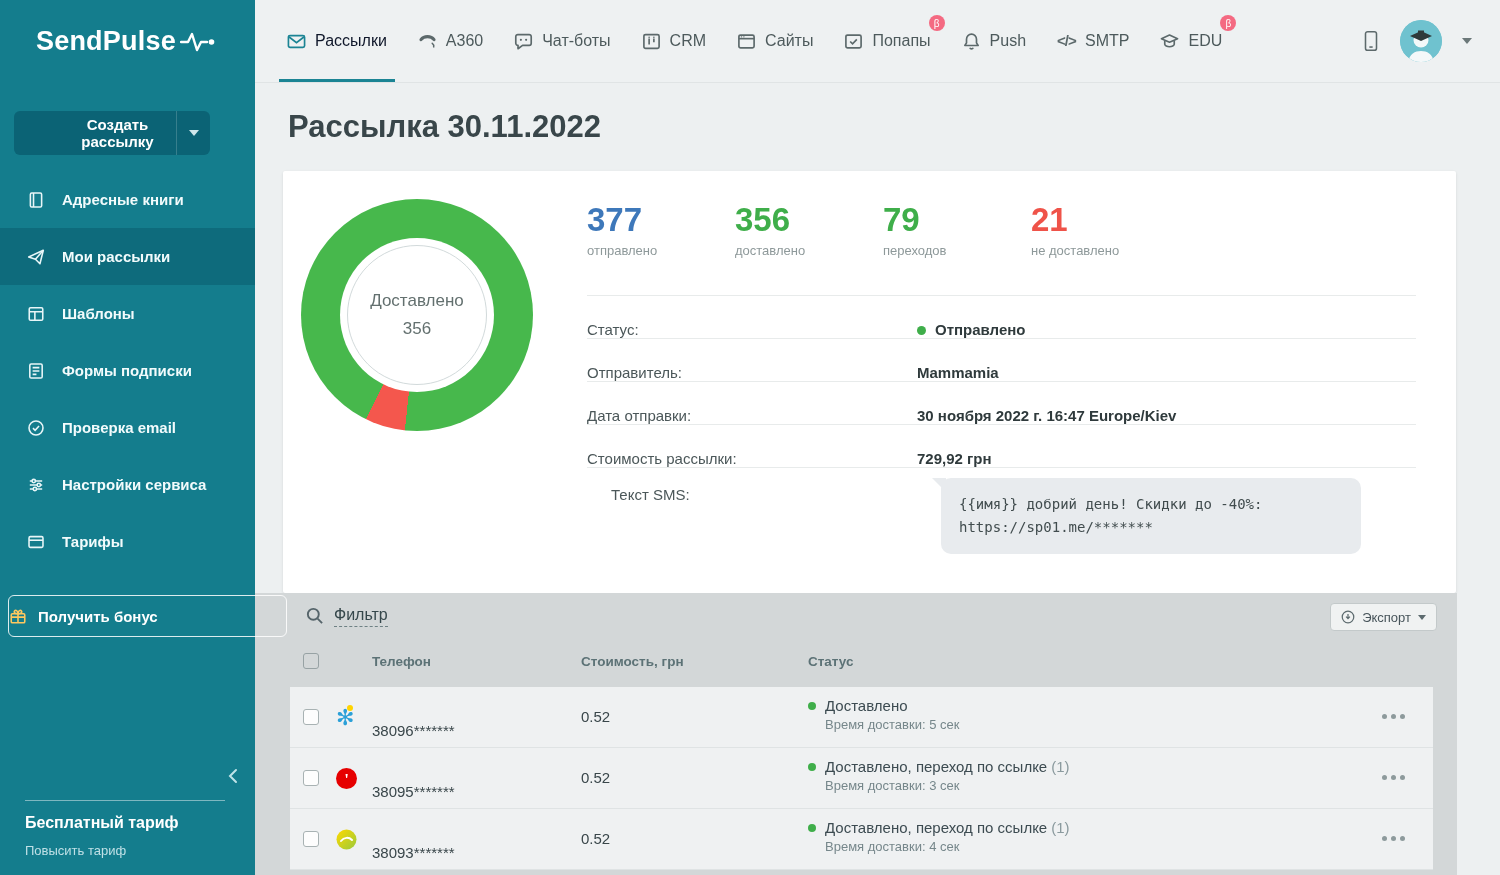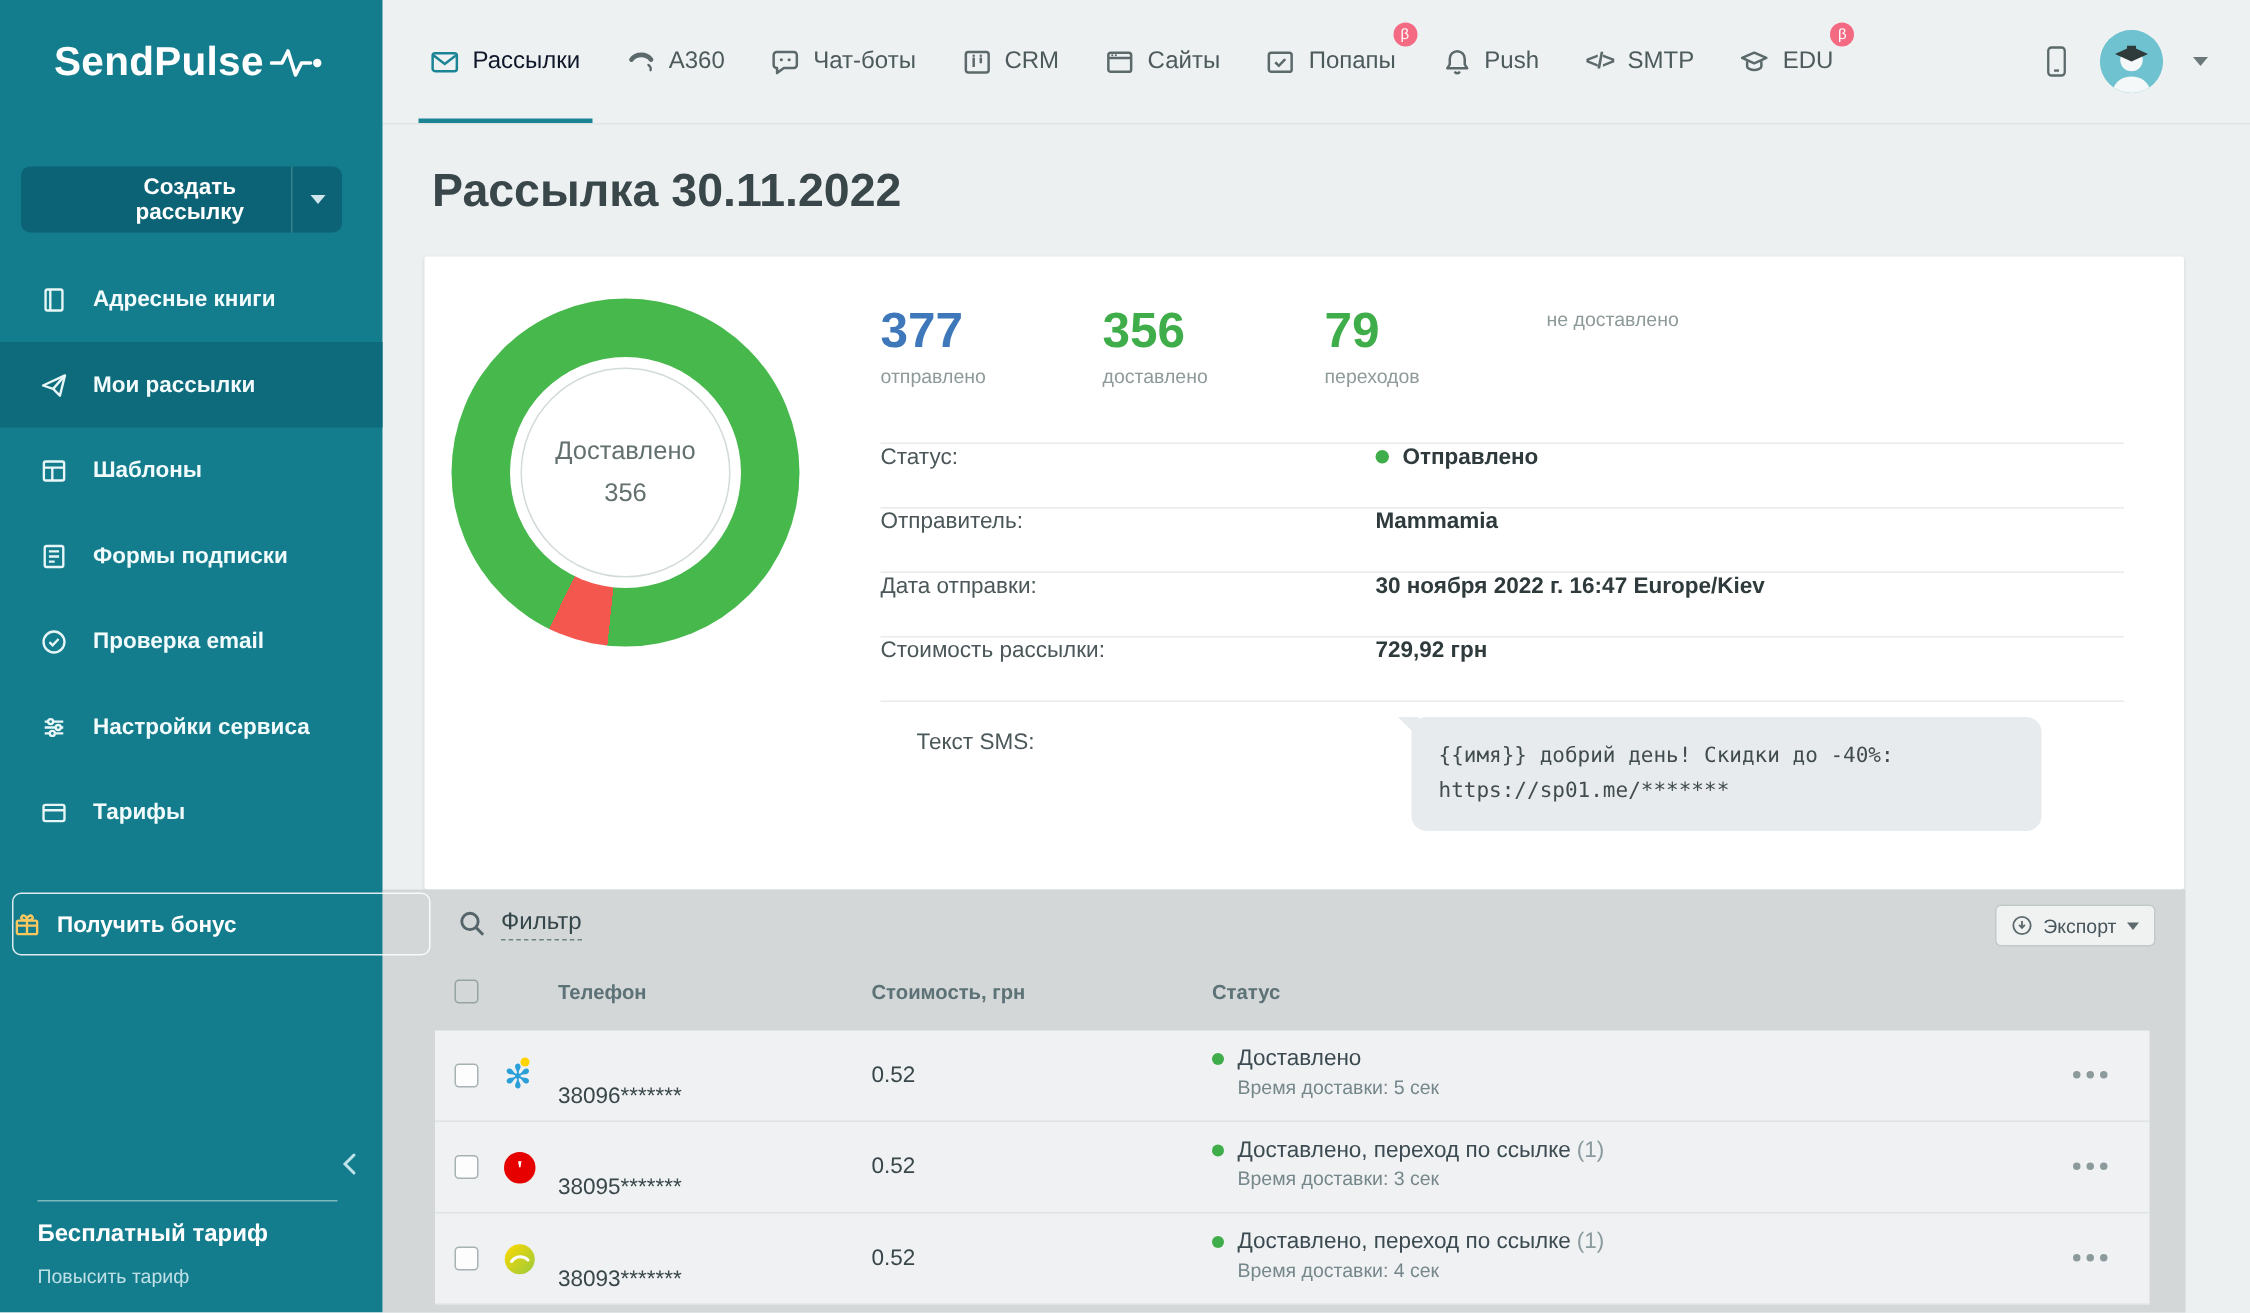--- a/index.html
+++ b/index.html
@@ -4,21 +4,21 @@
 <style>
   * { margin:0; padding:0; box-sizing:border-box; }
   html,body { width:1500px; height:875px; }
   body { font-family:"Liberation Sans", sans-serif; background:#edf0f1; position:relative; overflow:hidden; color:#39464a; }
   svg { display:block; }
 
   
   .sidebar { position:absolute; left:0; top:0; width:255px; height:875px; background:#147d8d; z-index:3; }
   .logo { height:83px; display:flex; align-items:center; padding-left:36px; gap:4px; }
   .logo-text { color:#fff; font-size:27px; font-weight:700; letter-spacing:.2px; }
-  .create-btn { position:absolute; left:14px; top:111px; width:214px; height:44px; background:#0b6375; border-radius:6px; color:#fff; font-size:15px; font-weight:700; display:flex; align-items:center; cursor:pointer;padding-left:45px; }
+  .create-btn { position:absolute; left:14px; top:111px; width:196px; height:44px; background:#0b6375; border-radius:6px; color:#fff; font-size:15px; font-weight:700; display:flex; align-items:center; cursor:pointer;padding-left:45px; }
   .create-btn .lbl { flex:1; text-align:center; }
   .create-btn .caret-zone { width:34px; height:100%; display:flex; align-items:center; justify-content:center; border-left:1px solid rgba(255,255,255,.18); }
   .caret { width:0; height:0; border-left:5px solid transparent; border-right:5px solid transparent; border-top:6px solid #cfe7ec; }
   .side-menu { position:absolute; top:171px; left:0; width:255px;text-align:right; }
   .side-item { height:57px; display:flex; align-items:center; padding-left:27px; gap:17px; color:#f2fbfc; font-size:15px; font-weight:700; cursor:pointer; }
   .side-item.active { background:#0e6b7c; }
   .side-icon { width:18px; height:18px; color:#e8f6f8; flex:0 0 18px; }
   .bonus-btn { position:absolute; left:8px; top:595px; width:279px; height:42px; border:1px solid rgba(255,255,255,.85); border-radius:6px; display:flex; align-items:center; justify-content:flex-start; gap:11px; color:#fff; font-size:15px; font-weight:700; cursor:pointer; }
   .collapse { position:absolute; right:10px; top:765px; width:22px; height:22px; color:#bfe3e8; cursor:pointer; }
   .side-divider { position:absolute; left:25px; top:800px; width:200px; height:1px; background:rgba(255,255,255,.45); }
@@ -49,21 +49,21 @@
   .donut-hole { position:absolute; left:50%; top:50%; transform:translate(-50%,-50%); width:154px; height:154px; background:#fff; border-radius:50%; display:flex; align-items:center; justify-content:center; }
   .donut-ring { width:140px; height:140px; border:1px solid #d2dadb; border-radius:50%; display:flex; flex-direction:column; align-items:center; justify-content:center; color:#63706f; font-size:17px; line-height:1.65; }
 
   .stats { position:absolute; left:304px; top:30px; display:flex; }
   .stat { width:148px; }
   .stat-value { font-size:33px; font-weight:700; }
   .stat-label { margin-top:4px; font-size:13px; color:#8e999a; }
   .c-blue { color:#3e78ba; } .c-green { color:#3fae4a; } .c-red { color:#ef5349; }
 
   .details { position:absolute; left:304px; top:124px; width:829px; }
-  .det-row { display:flex; align-items:flex-start; min-height:43px; border-top:1px solid #e8ebeb; font-size:15px; }
+  .det-row { display:flex; align-items:flex-end; min-height:43px; border-top:1px solid #e8ebeb; font-size:15px; }
   .det-label { width:330px; color:#4b5759; flex:0 0 330px; }
   .det-value { color:#2f3a3c; font-weight:700; }
   .det-row.sms { align-items:flex-start; padding:10px 0 0; }
   .det-row.sms .det-label { padding-top:8px;margin-left:24px; }
   .status-dot { display:inline-block; width:9px; height:9px; border-radius:50%; background:#3fae4a; margin-right:9px; }
   .sms-bubble { position:relative; width:420px; background:#e8ebee; border-radius:10px; padding:15px 18px; font-family:"DejaVu Sans Mono", monospace; font-size:14px; color:#414c4e; line-height:1.65; }
   .sms-bubble::before { content:''; position:absolute; left:-9px; top:0; width:0; height:0; border-top:14px solid #e8ebee; border-left:14px solid transparent; }
 
   
   .section { position:absolute; left:0; top:510px; width:1202px; height:308px; background:#d3d7d8; }
@@ -337,20 +337,21 @@
       </div>
       <div class="stat">
         <div class="stat-value c-green">356</div>
         <div class="stat-label">доставлено</div>
       </div>
       <div class="stat">
         <div class="stat-value c-green">79</div>
         <div class="stat-label">переходов</div>
       </div>
       <div class="stat">
+        <div class="stat-value c-red">21</div>
         <div class="stat-label">не доставлено</div>
       </div>
     </div>
 
     <div class="details">
       <div class="det-row">
         <div class="det-label">Статус:</div>
         <div class="det-value"><span class="status-dot"></span><span>Отправлено</span></div>
       </div>
       <div class="det-row">

